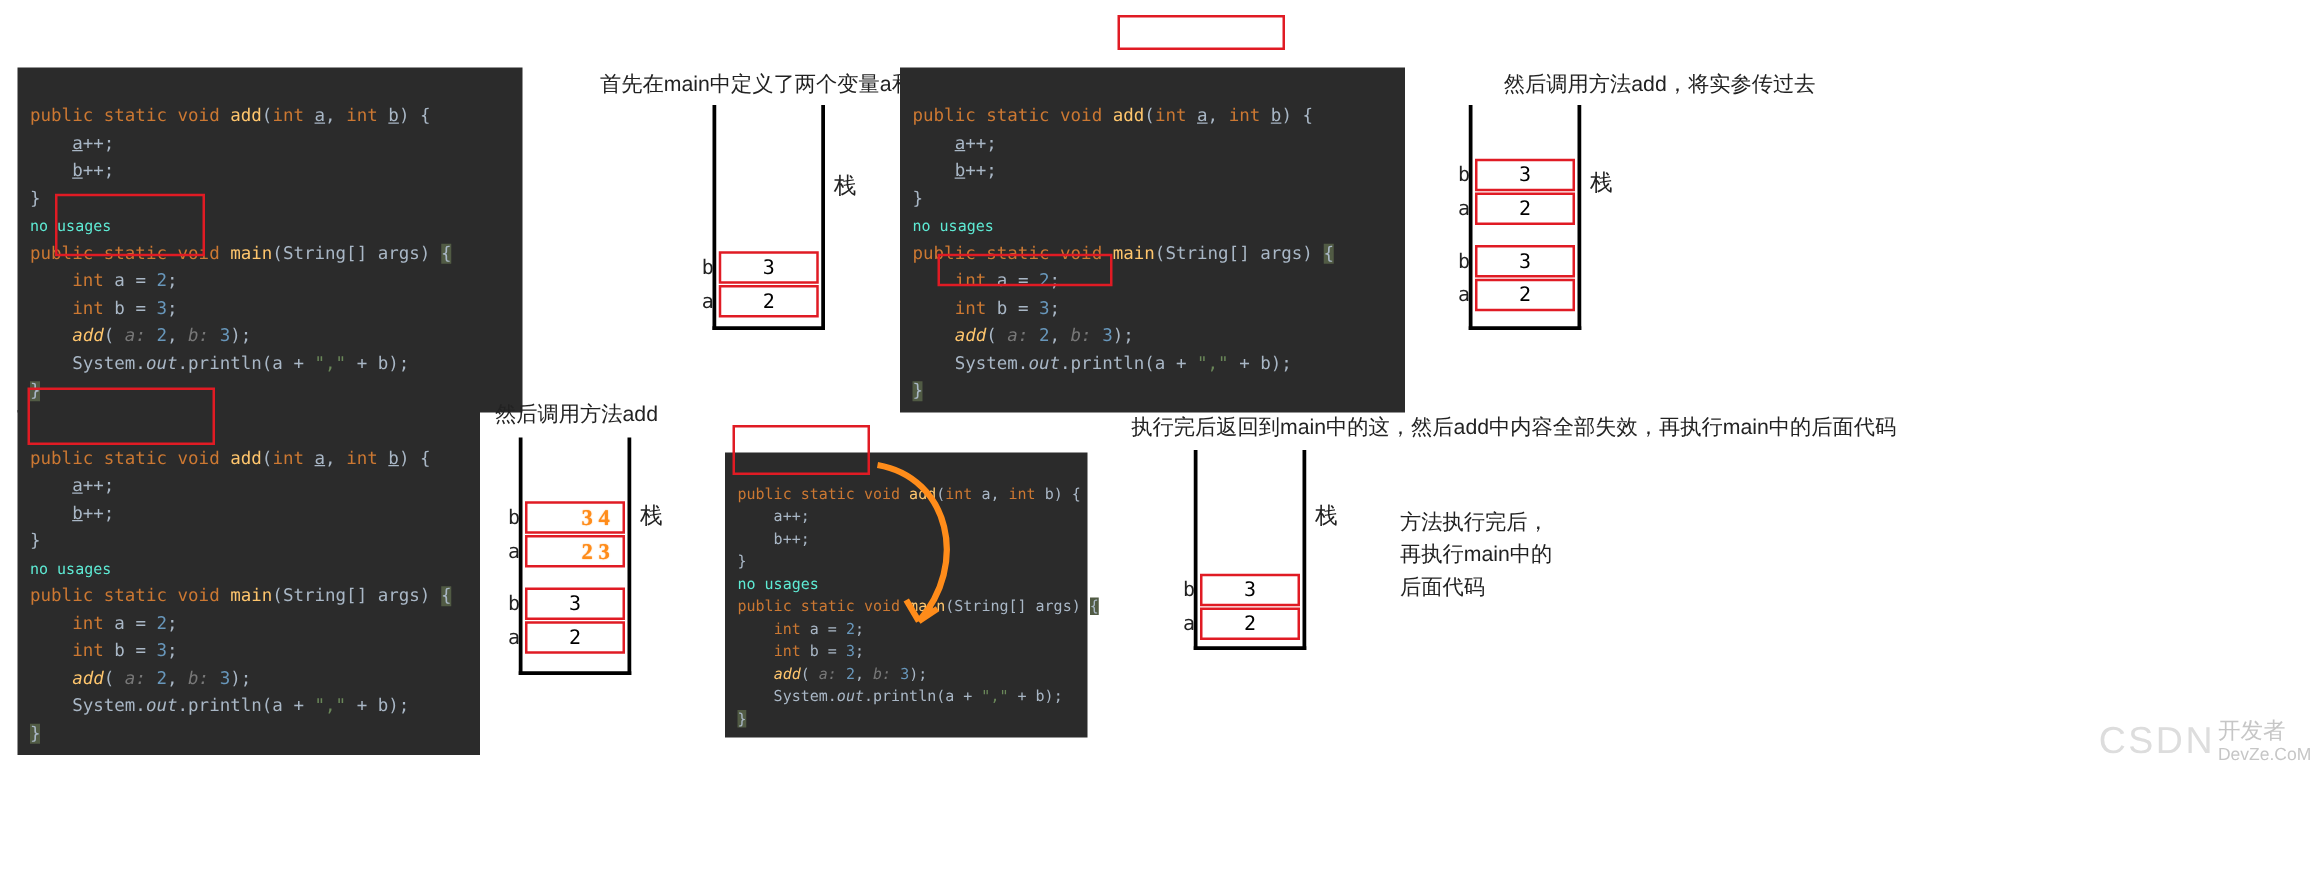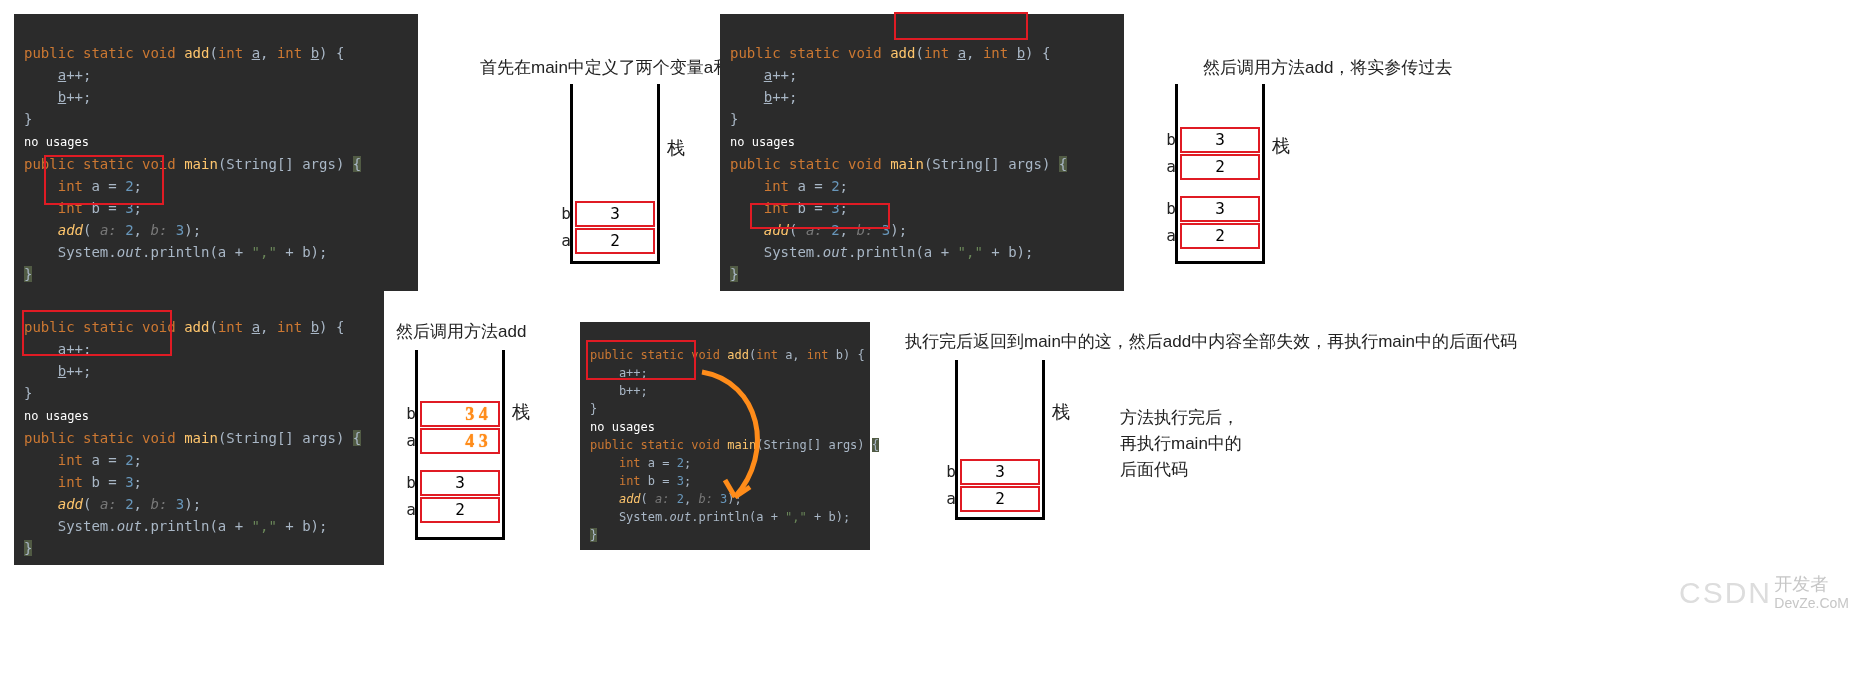--- a/index.html
+++ b/index.html
@@ -15,28 +15,29 @@
   
   .code {
     background: #2b2b2b;
     color: #a9b7c6;
     font-family: "Consolas", "Menlo", monospace;
     font-size: 14px;
     line-height: 22px;
     padding: 6px 10px;
     white-space: pre;
     position: relative;
+    margin-top: 40px;
   }
   .code .kw  { color: #cc7832; }
   .code .typ { color: #cc7832; }
   .code .fn  { color: #ffc66d; }
   .code .num { color: #6897bb; }
   .code .str { color: #6a8759; }
   .code .hint{ color: #787878; font-style: italic; }
-  .code .usg { color: #ffffff; font-size: 12px; }
+  .code .usg { color: #5eead4; font-size: 12px; }
   .code .brace { background: #515b44; }
   .underline { text-decoration: underline; }
   .red-box {
     position: absolute;
     border: 2px solid #e01b24;
     pointer-events: none;
   }
   .caption {
     font-size: 17px;
     color: #222;
@@ -191,21 +192,21 @@
 <div class="stack-wrap" style="left:415px; top:350px;">
   <div class="stack-box" style="height:190px;">
     <div class="stack-title" style="top:50px;">栈</div>
     <div style="height:50px;"></div>
     <div class="stack-cell">
       <span class="stack-label">b</span>
       <span class="scratch">3 4</span>
     </div>
     <div class="stack-cell">
       <span class="stack-label">a</span>
-      <span class="scratch">4 3</span>
+      <span class="scratch">2 3</span>
     </div>
     <div style="height:14px;"></div>
     <div class="stack-cell"><span class="stack-label">b</span><span>3</span></div>
     <div class="stack-cell"><span class="stack-label">a</span><span>2</span></div>
   </div>
 </div>
 
 <div class="panel" style="left:580px; top:322px;">
   <div class="code" style="width:290px; font-size:12px; line-height:18px;">
 <span class="kw">public static</span> <span class="typ">void</span> <span class="fn">add</span>(<span class="typ">int</span> a, <span class="typ">int</span> b) {

